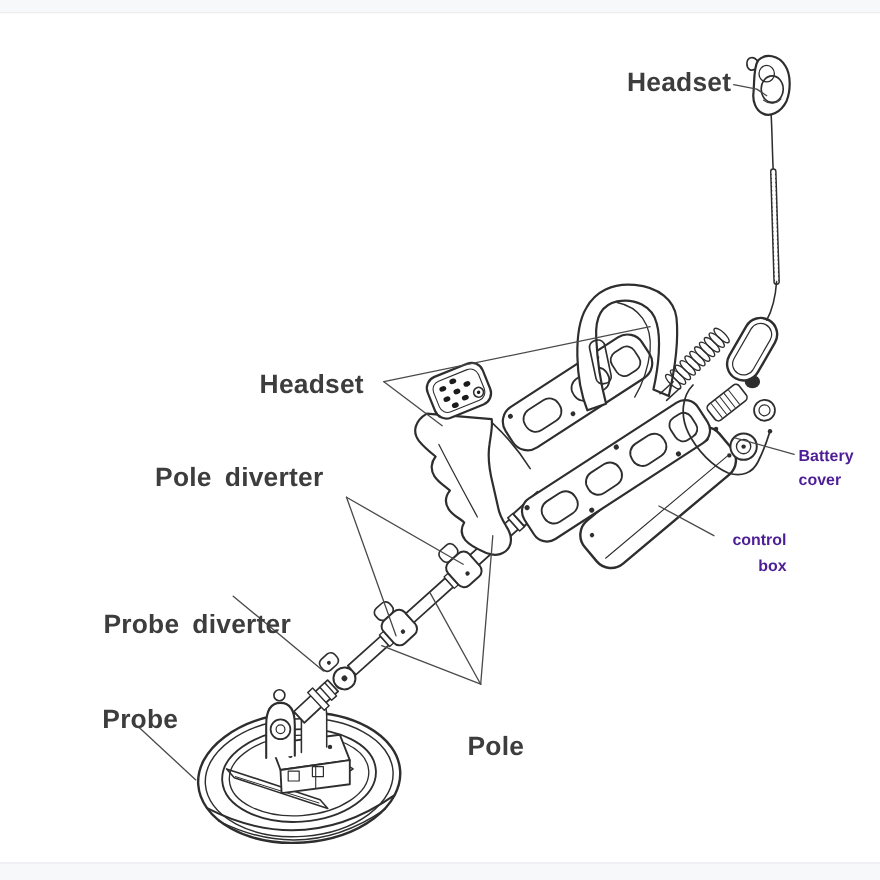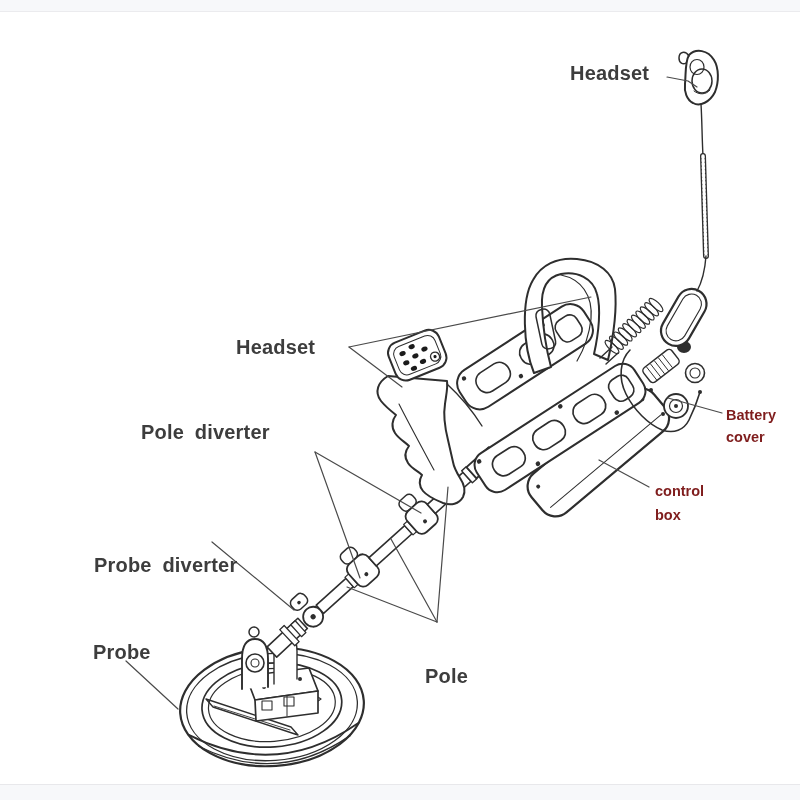--- a/index.html
+++ b/index.html
@@ -7,24 +7,24 @@
     width:800px;height:800px;position:relative;overflow:hidden;
     background:#ffffff;
     font-family:"Liberation Sans", sans-serif;
   }
   .strip{position:absolute;left:0;width:800px;background:#f7f8fa;}
   #top-strip{top:0;height:11px;border-bottom:1px solid #ebebee;}
   #bottom-strip{top:784px;height:16px;border-top:1px solid #e8e8eb;}
   #drawing{position:absolute;left:0;top:0;}
   .lbl{
     position:absolute;color:#3d3d3d;font-weight:bold;
-    font-size:20px;letter-spacing:.2px;word-spacing:5px;white-space:nowrap;
+    font-size:24px;letter-spacing:.2px;word-spacing:5px;white-space:nowrap;
   }
   .lbl-sm{
-    position:absolute;color:#7f1d1d;font-weight:bold;
+    position:absolute;color:#4c1d95;font-weight:bold;
     font-size:14.5px;line-height:22px;
   }
   svg *{vector-effect:none;}
 </style>
 </head>
 <body>
 
 <div id="top-strip" class="strip"></div>
 <div id="bottom-strip" class="strip"></div>
 
@@ -242,13 +242,13 @@
   </g>
 </svg>
 
 <div class="lbl" style="left:570px;top:62px;">Headset</div>
 <div class="lbl" style="left:236px;top:336px;">Headset</div>
 <div class="lbl" style="left:141px;top:421px;">Pole diverter</div>
 <div class="lbl" style="left:94px;top:506px;margin-top:48px;">Probe diverter</div>
 <div class="lbl" style="left:48px;top:641px;margin-left:45px;">Probe</div>
 <div class="lbl" style="left:425px;top:665px;">Pole</div>
 <div class="lbl-sm" style="left:726px;top:404px;width:72px;">Battery cover</div>
-<div class="lbl-sm" style="left:655px;top:479px;width:60px;line-height:24px;">control box</div>
+<div class="lbl-sm" style="left:655px;top:479px;width:60px;line-height:24px;text-align:right;">control box</div>
 
 </body></html>

